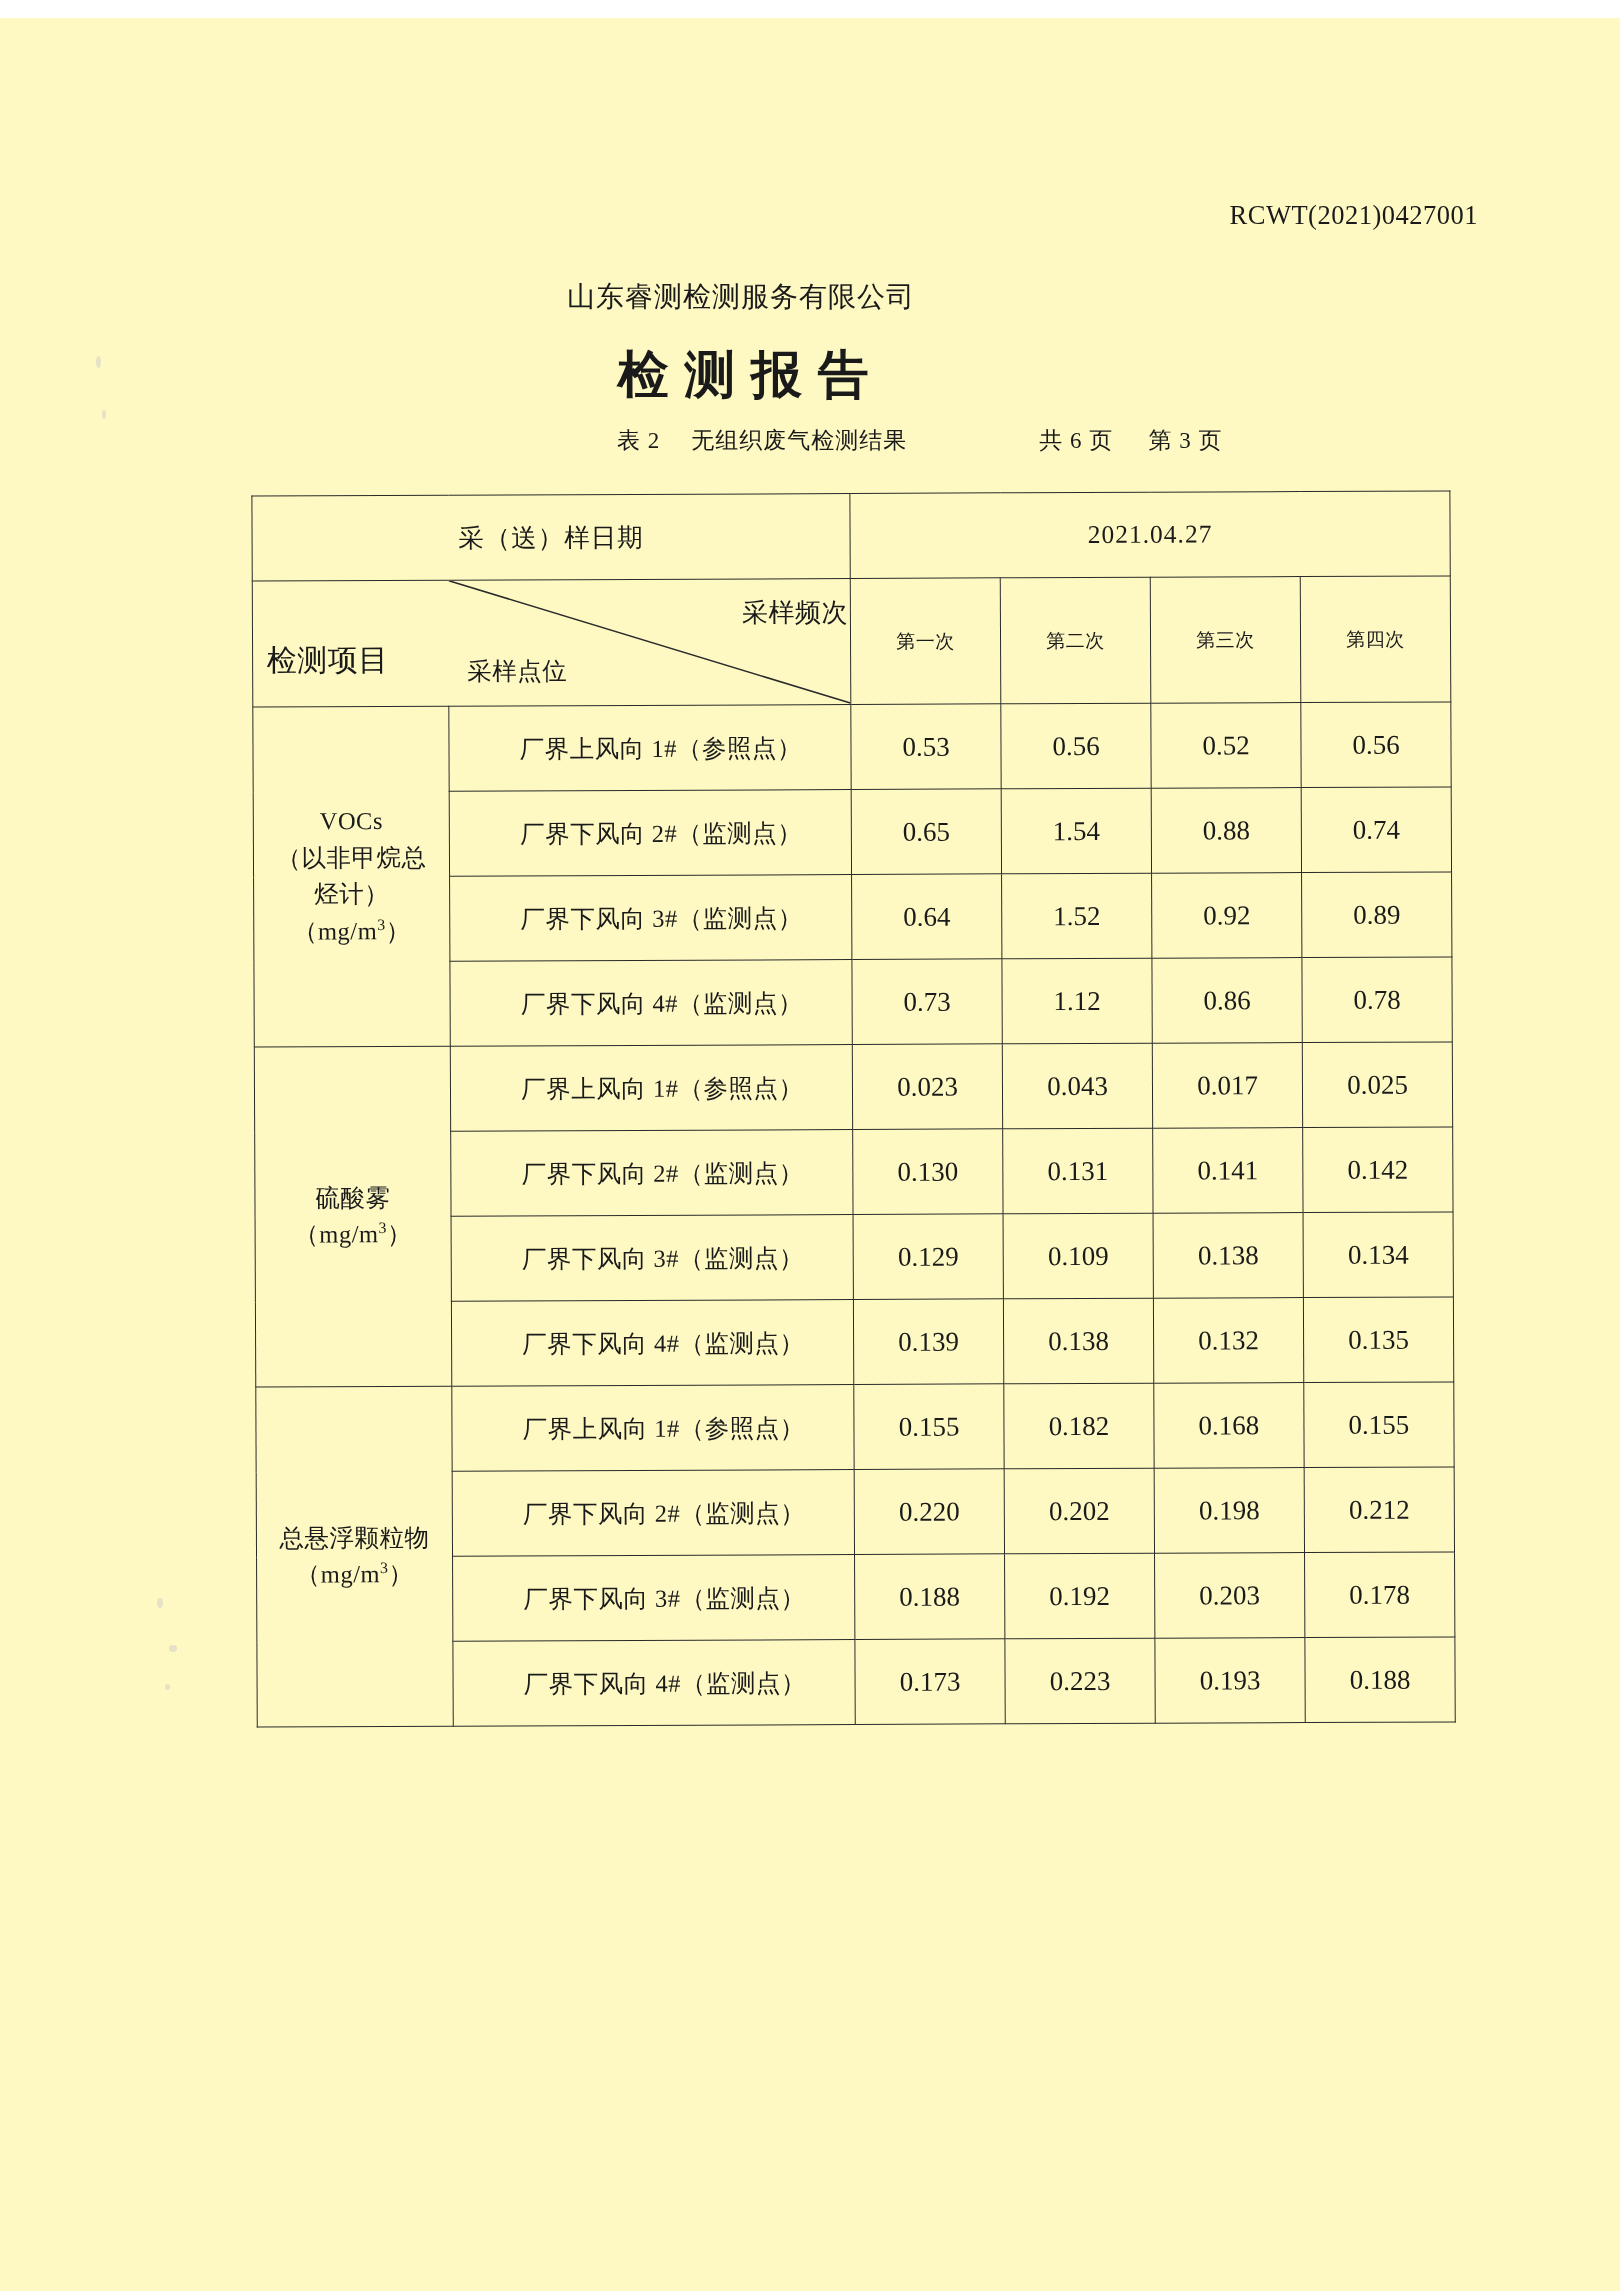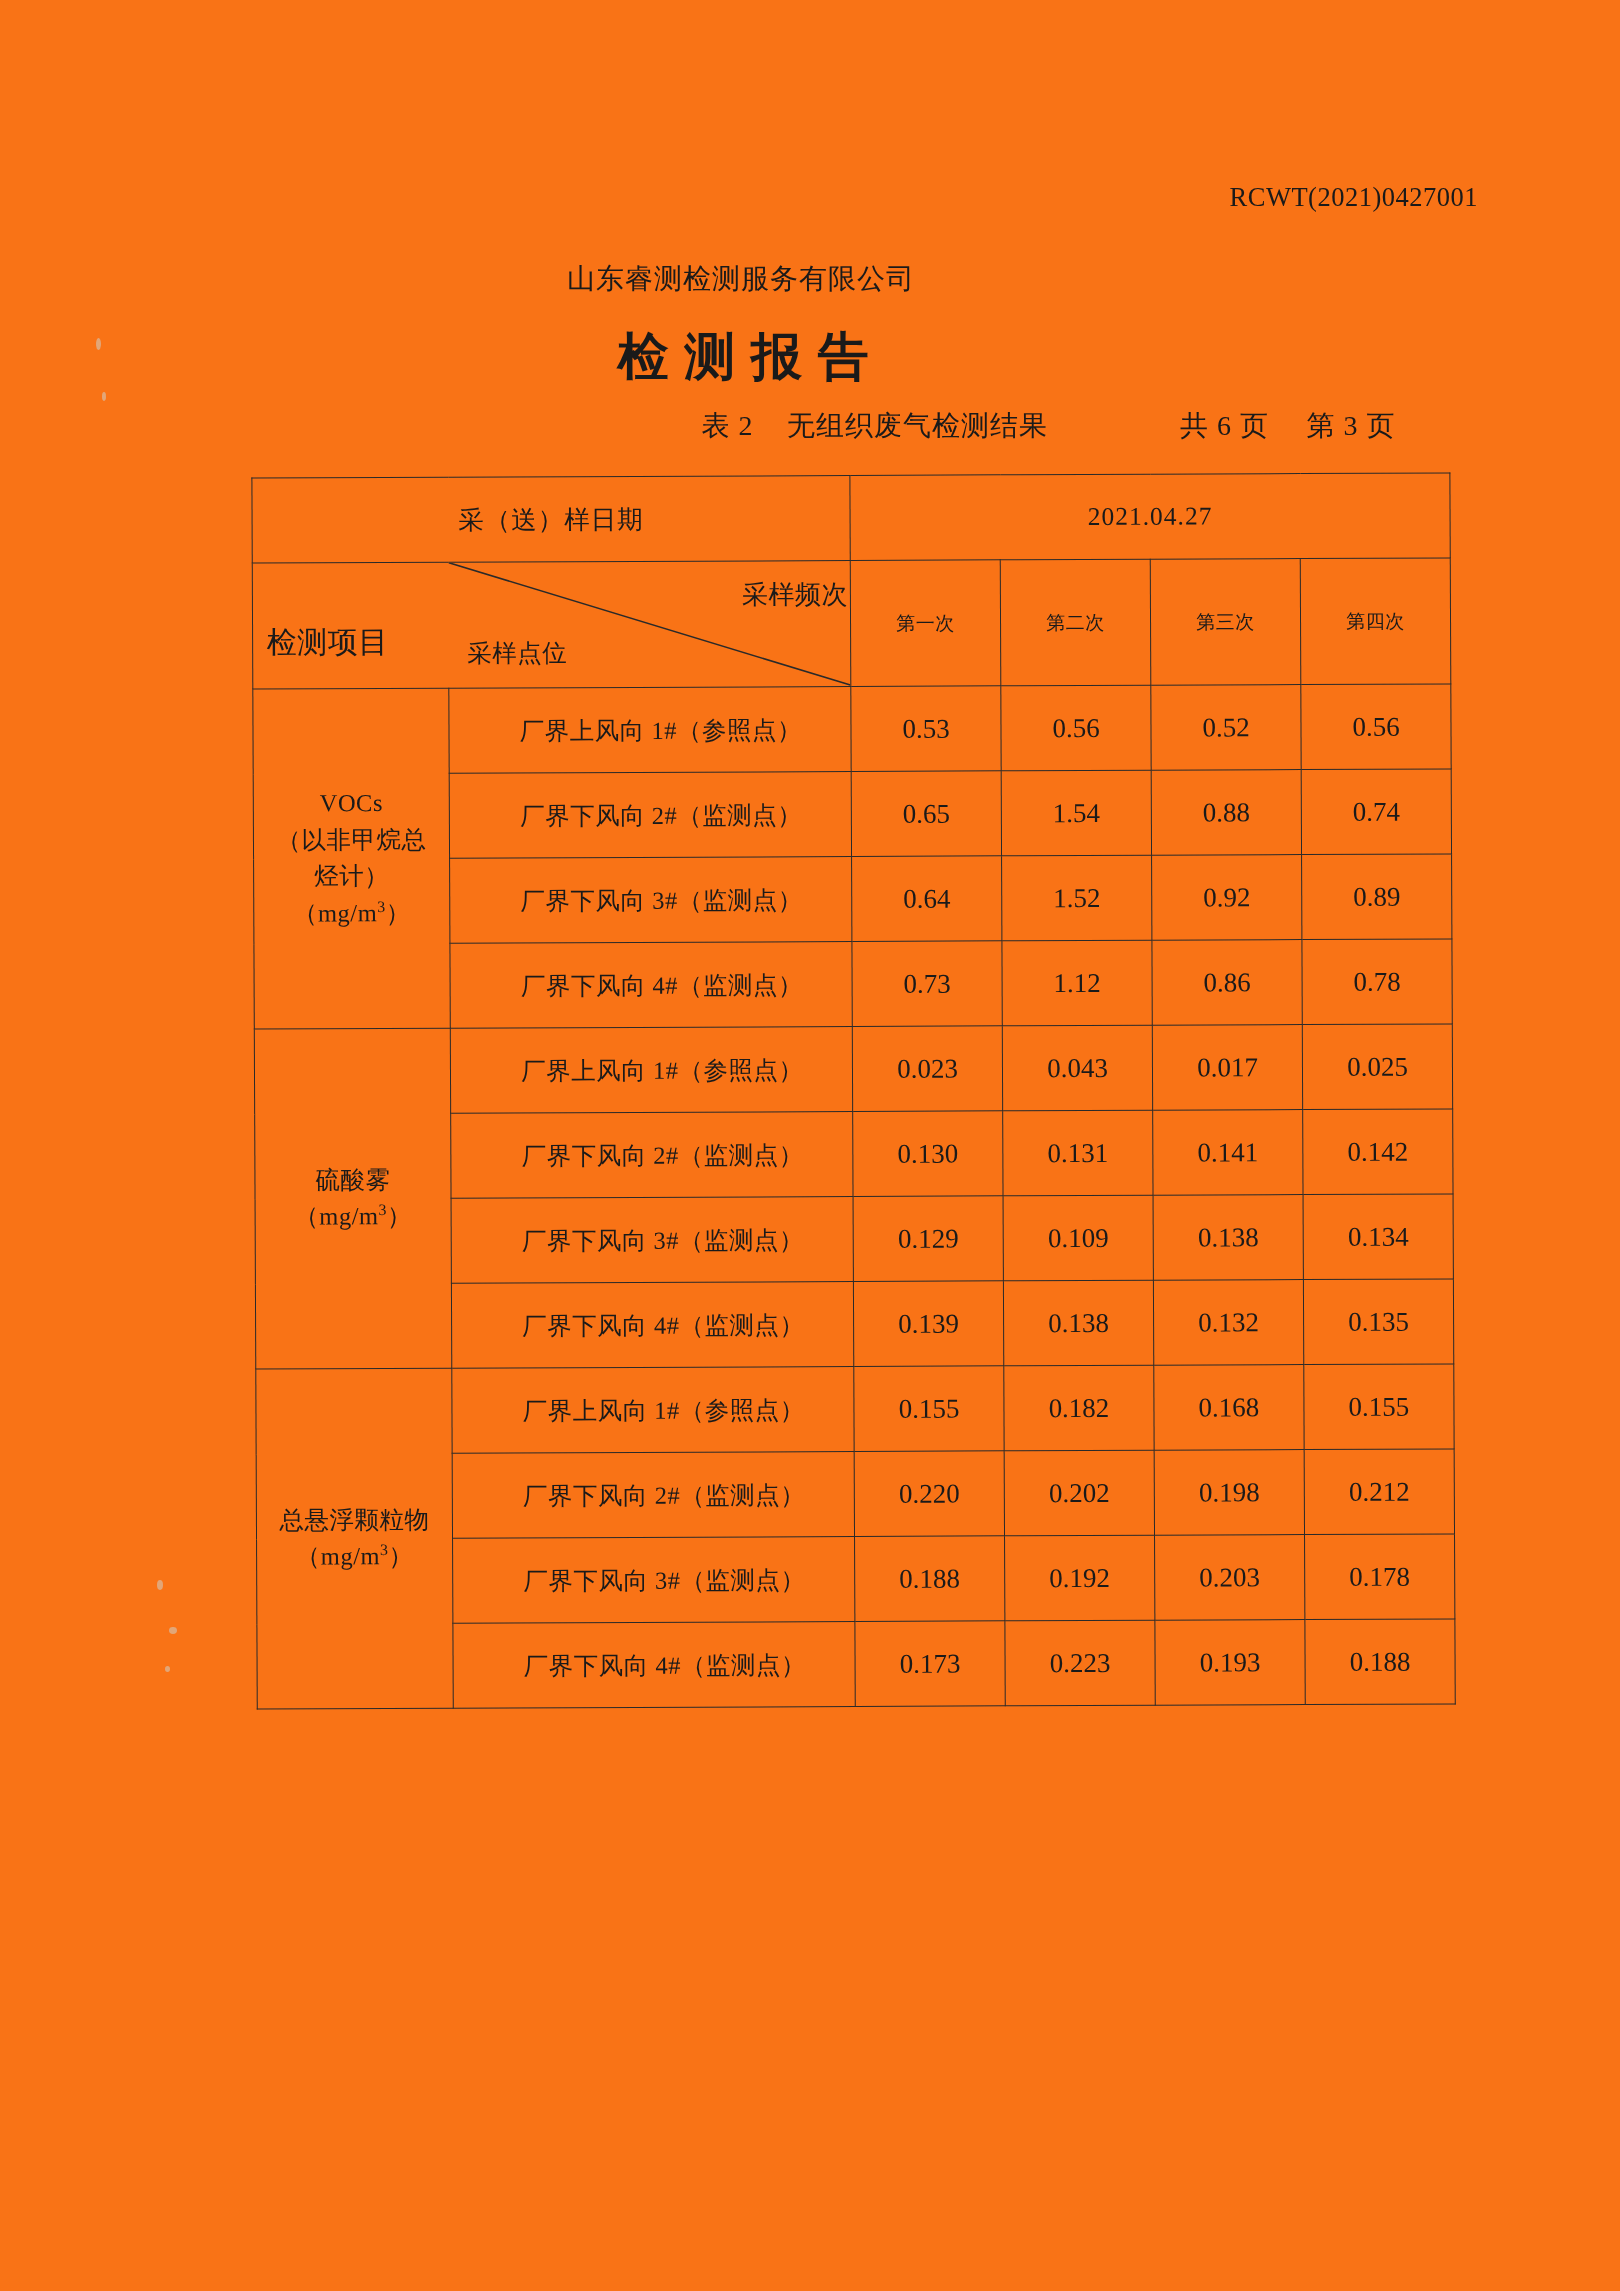--- a/index.html
+++ b/index.html
@@ -11,21 +11,22 @@
     width: 1620px;
     height: 2292px;
     position: relative;
     font-family: "Liberation Serif", "DejaVu Serif", serif;
     color: #1a1a1a;
     overflow: hidden;
   }
   .page {
     position: absolute;
     inset: 0;
-    background: #f97316;
+    background: #fef9c3;
+    margin-top: 18px;
   }
   
   .speckle {
     position: absolute;
     background: #cfcfc8;
     border-radius: 50%;
     opacity: .55;
   }
   .report-no {
     position: absolute;
@@ -56,22 +57,21 @@
     letter-spacing: 15.7px;
     transform: translateX(-59px);
   }
   .subtitle-row {
     position: absolute;
     top: 407px;
     left: 617px;
     width: 863px;
     display: flex;
     align-items: baseline;
-    font-size: 28px;
-    justify-content: center;
+    font-size: 23px;
   }
   .subtitle-row .tbl-label { letter-spacing: 1px; }
   .subtitle-row .tbl-label .gap { display: inline-block; width: 17.6px; }
   .subtitle-row .pages {
     margin-left: 132px;
     white-space: nowrap;
     letter-spacing: 1px;
   }
   .subtitle-row .pages .sep { display: inline-block; width: 21.6px; }
 

